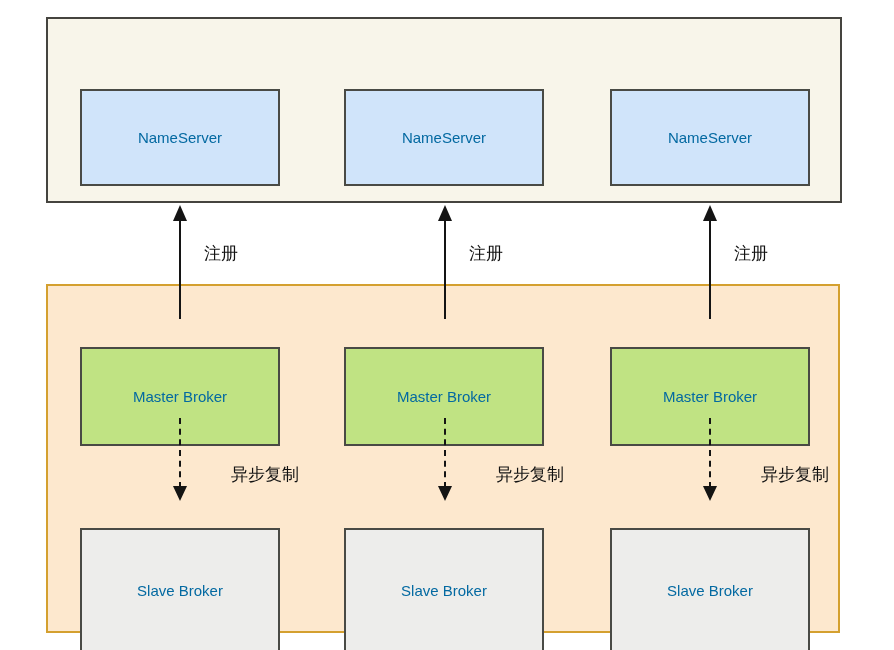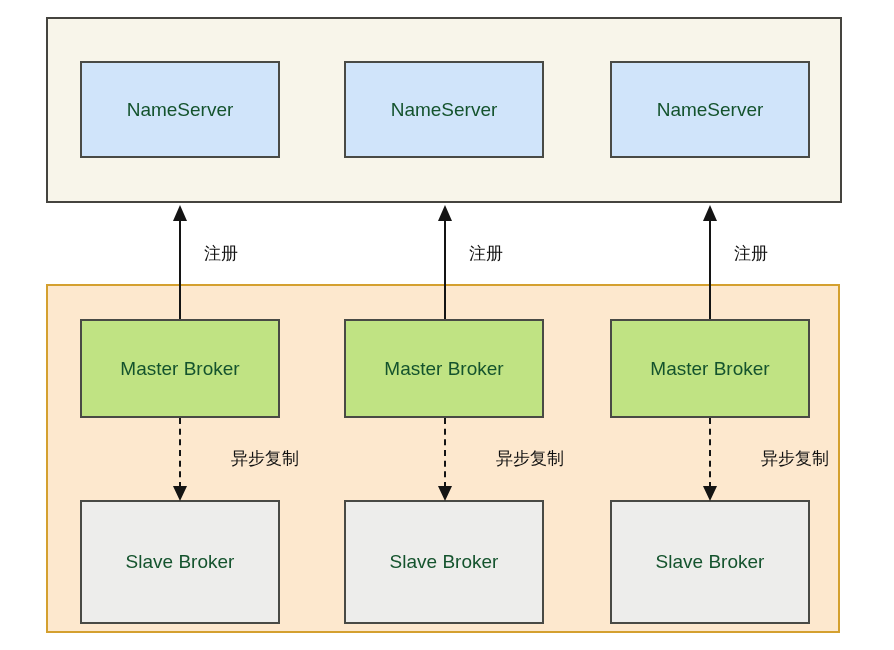--- a/index.html
+++ b/index.html
@@ -16,23 +16,24 @@
     left: 46px; top: 17px; width: 796px; height: 186px;
     background: #f8f5ea; border: 2px solid #45443f;
   }
   .broker-cluster {
     left: 46px; top: 284px; width: 794px; height: 349px;
     background: #fde8ce; border: 2px solid #d4a02f;
   }
   .node {
     position: absolute; box-sizing: border-box;
     display: flex; align-items: center; justify-content: center;
-    font-size: 19px; color: #14532d;
+    font-size: 15px; color: #0369a1;
     border: 2px solid #494a45;
     text-align: center;
+    margin-top: 28px;
   }
   .ns-node     { width: 200px; height: 97px;  top: 61px;  background: #d0e4fa; }
   .master-node { width: 200px; height: 99px;  top: 319px; background: #c0e383; align-items: center; }
   .slave-node  { width: 200px; height: 124px; top: 500px; background: #ededeb; text-align: center; }
   .col-0 { left: 80px; }
   .col-1 { left: 344px; }
   .col-2 { left: 610px; }
   .line { position: absolute; width: 0; }
   .solid-line  { border-left: 2px solid #141414; top: 220px; height: 99px; }
   .dashed-line { border-left: 2px dashed #141414; top: 418px; height: 70px; }
@@ -44,21 +45,21 @@
   .head-down {
     border-left: 7px solid transparent; border-right: 7px solid transparent;
     border-top: 15px solid #141414; top: 486px;
   }
   .edge-label {
     position: absolute; font-size: 17px; color: #111111; white-space: nowrap;
     line-height: 1.2;
     margin-left: 41px;
   }
   .register-label { top: 244px; transform: translateX(-50%); background: #ffffff; padding: 0 2px; }
-  .replication-label { top: 449px; }
+  .replication-label { top: 465px; }
   
   .ax-0.line { left: 179px; } .ax-1.line { left: 444px; } .ax-2.line { left: 709px; }
   .ax-0.arrowhead { left: 173px; } .ax-1.arrowhead { left: 438px; } .ax-2.arrowhead { left: 703px; }
   .ax-0.register-label { left: 180px; } .ax-1.register-label { left: 445px; } .ax-2.register-label { left: 710px; }
   .ax-0.replication-label { left: 190px; } .ax-1.replication-label { left: 455px; } .ax-2.replication-label { left: 720px; }
 </style>
 </head>
 <body>
 
 <div class="canvas">

